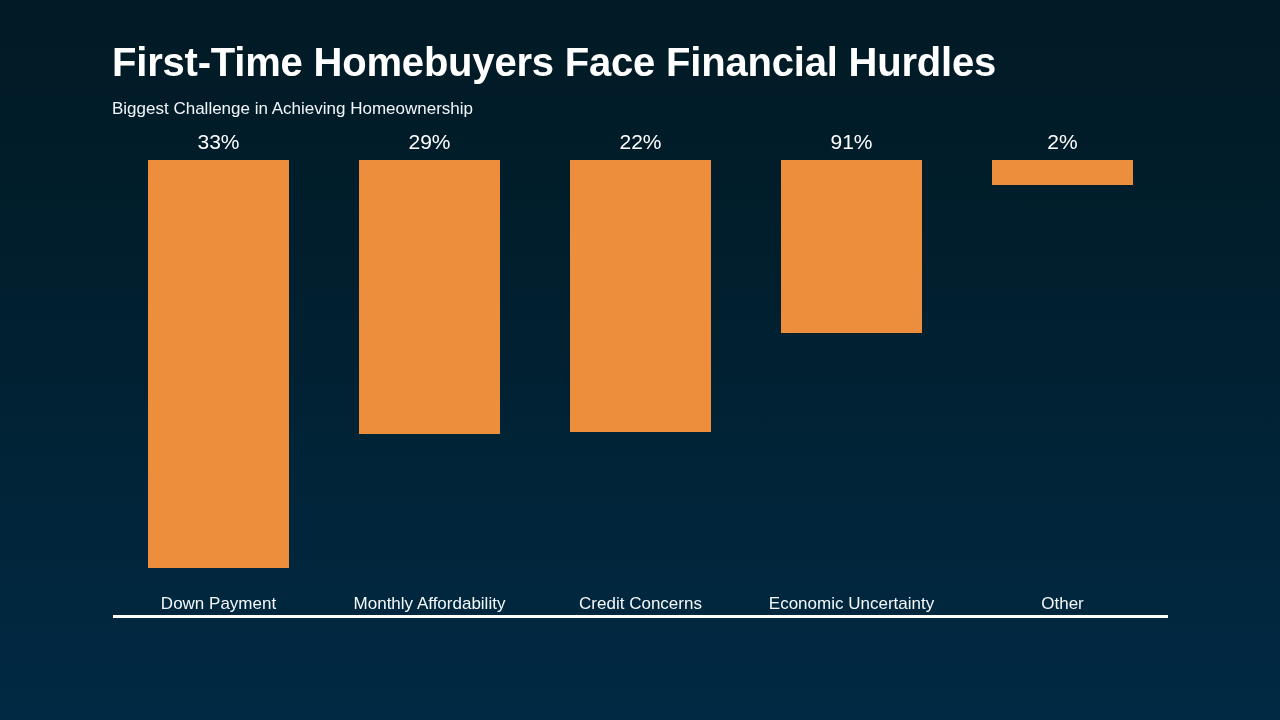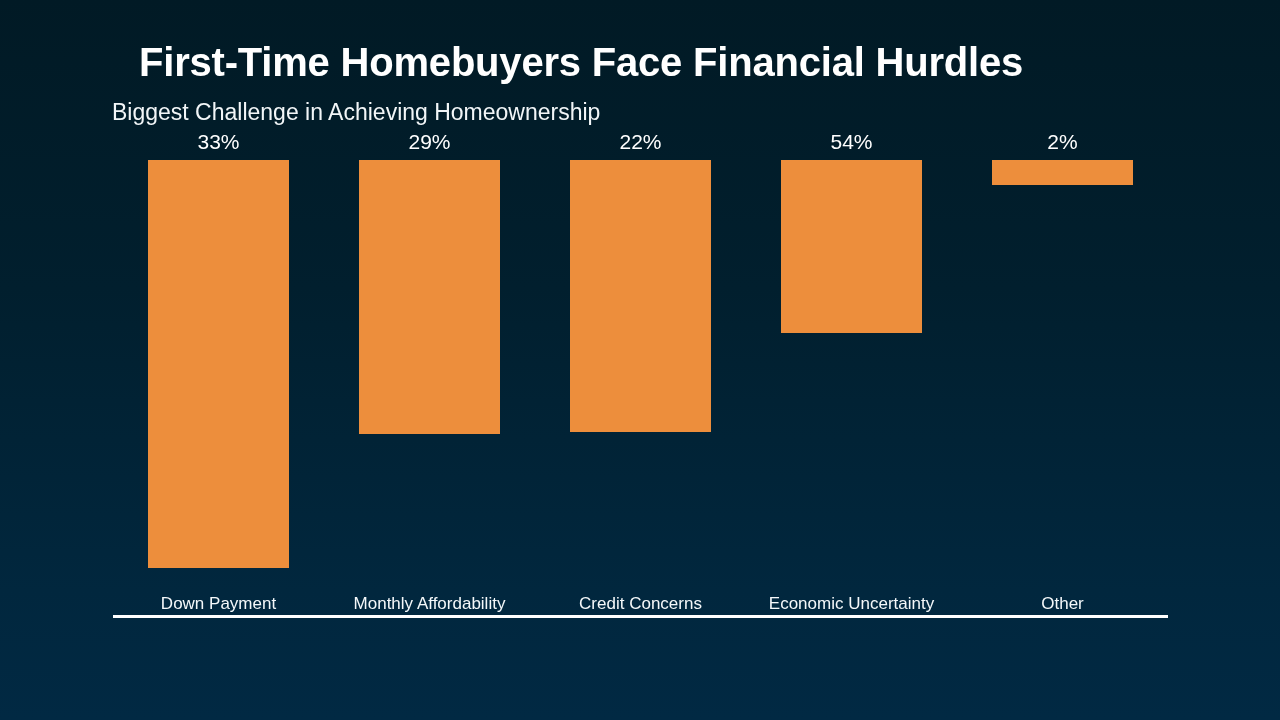--- a/index.html
+++ b/index.html
@@ -12,25 +12,25 @@
   #slide {
     position:relative;
     width:1280px; height:720px;
     background:linear-gradient(180deg, #011a25 0%, #011f2e 40%, #01273e 82%, #012943 100%);
   }
 
   
   #header { position:absolute; left:112px; top:40px; width:1100px; }
   #title {
     font-size:40px; font-weight:bold; color:#ffffff;
-    letter-spacing:-0.2px; line-height:1.12; white-space:nowrap;margin-left:27px;
+    letter-spacing:-0.2px; line-height:1.12; white-space:nowrap;
   }
   #subtitle {
     margin-top:14px;
-    font-size:23px; font-weight:normal; color:#f2f6f8;
+    font-size:17px; font-weight:normal; color:#f2f6f8;
     line-height:1.15; white-space:nowrap;
   }
 
   
   #plot {
     position:absolute;
     left:113px; top:160px;
     width:1055px; height:458px;
   }
   #axis-line {
@@ -117,21 +117,21 @@
       </div>
 
       <div class="slot">
         <div class="bar" style="height: 271.73px; background: rgb(237, 142, 60);">
           <span class="bar-label">22%</span>
         </div>
       </div>
 
       <div class="slot">
         <div class="bar" style="height: 172.919px; background: rgb(237, 142, 60);">
-          <span class="bar-label">54%</span>
+          <span class="bar-label">91%</span>
         </div>
       </div>
 
       <div class="slot">
         <div class="bar" style="height: 24.7027px; background: rgb(237, 142, 60);">
           <span class="bar-label">2%</span>
         </div>
       </div>
 
     </div>

